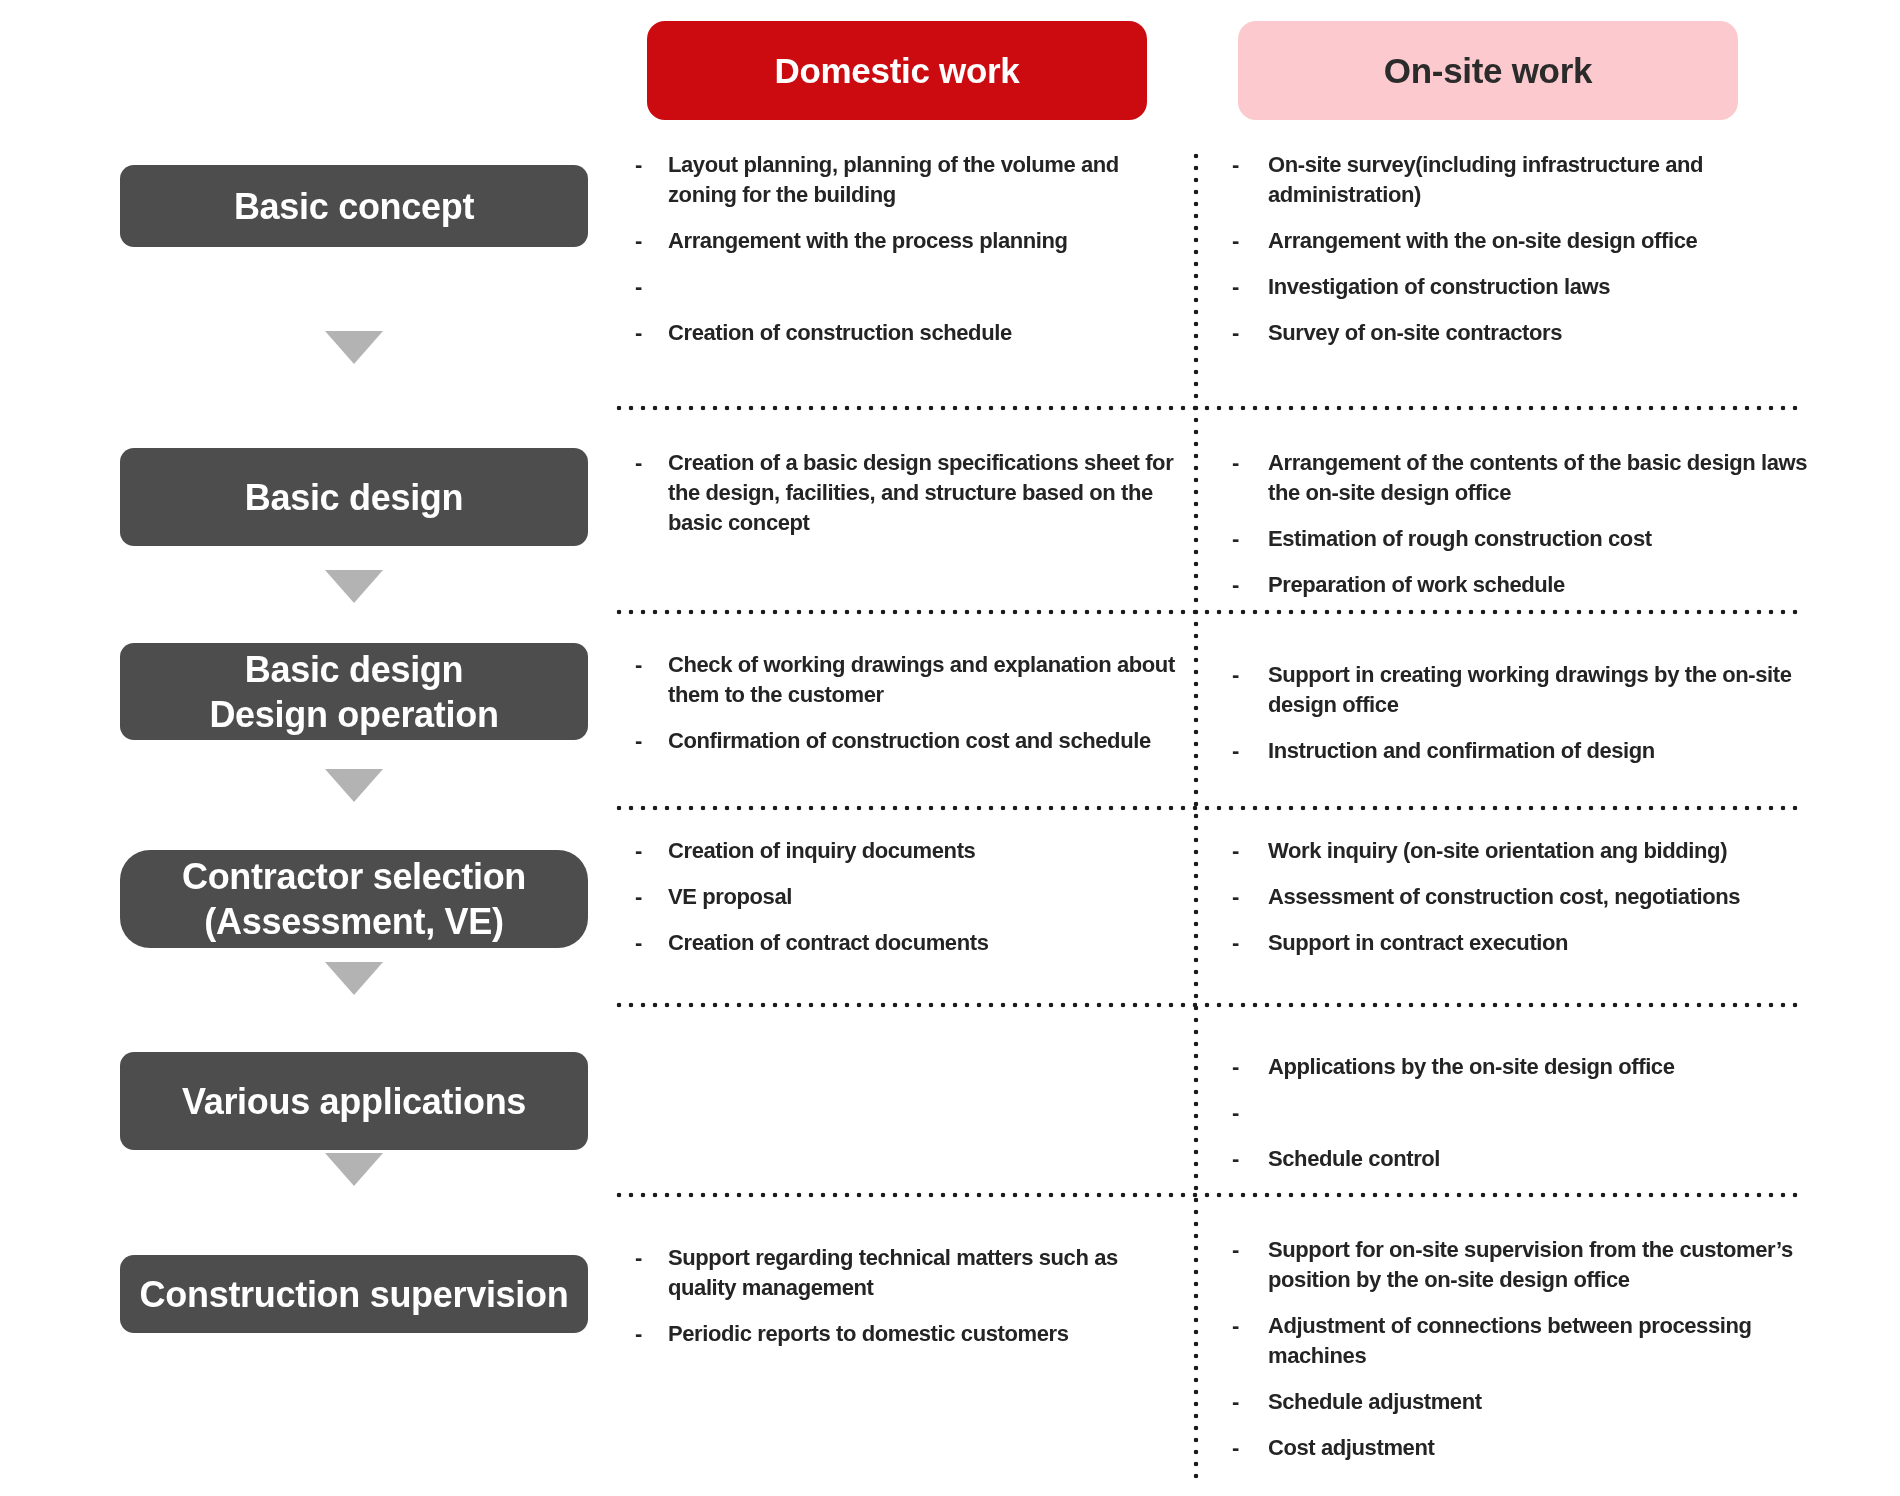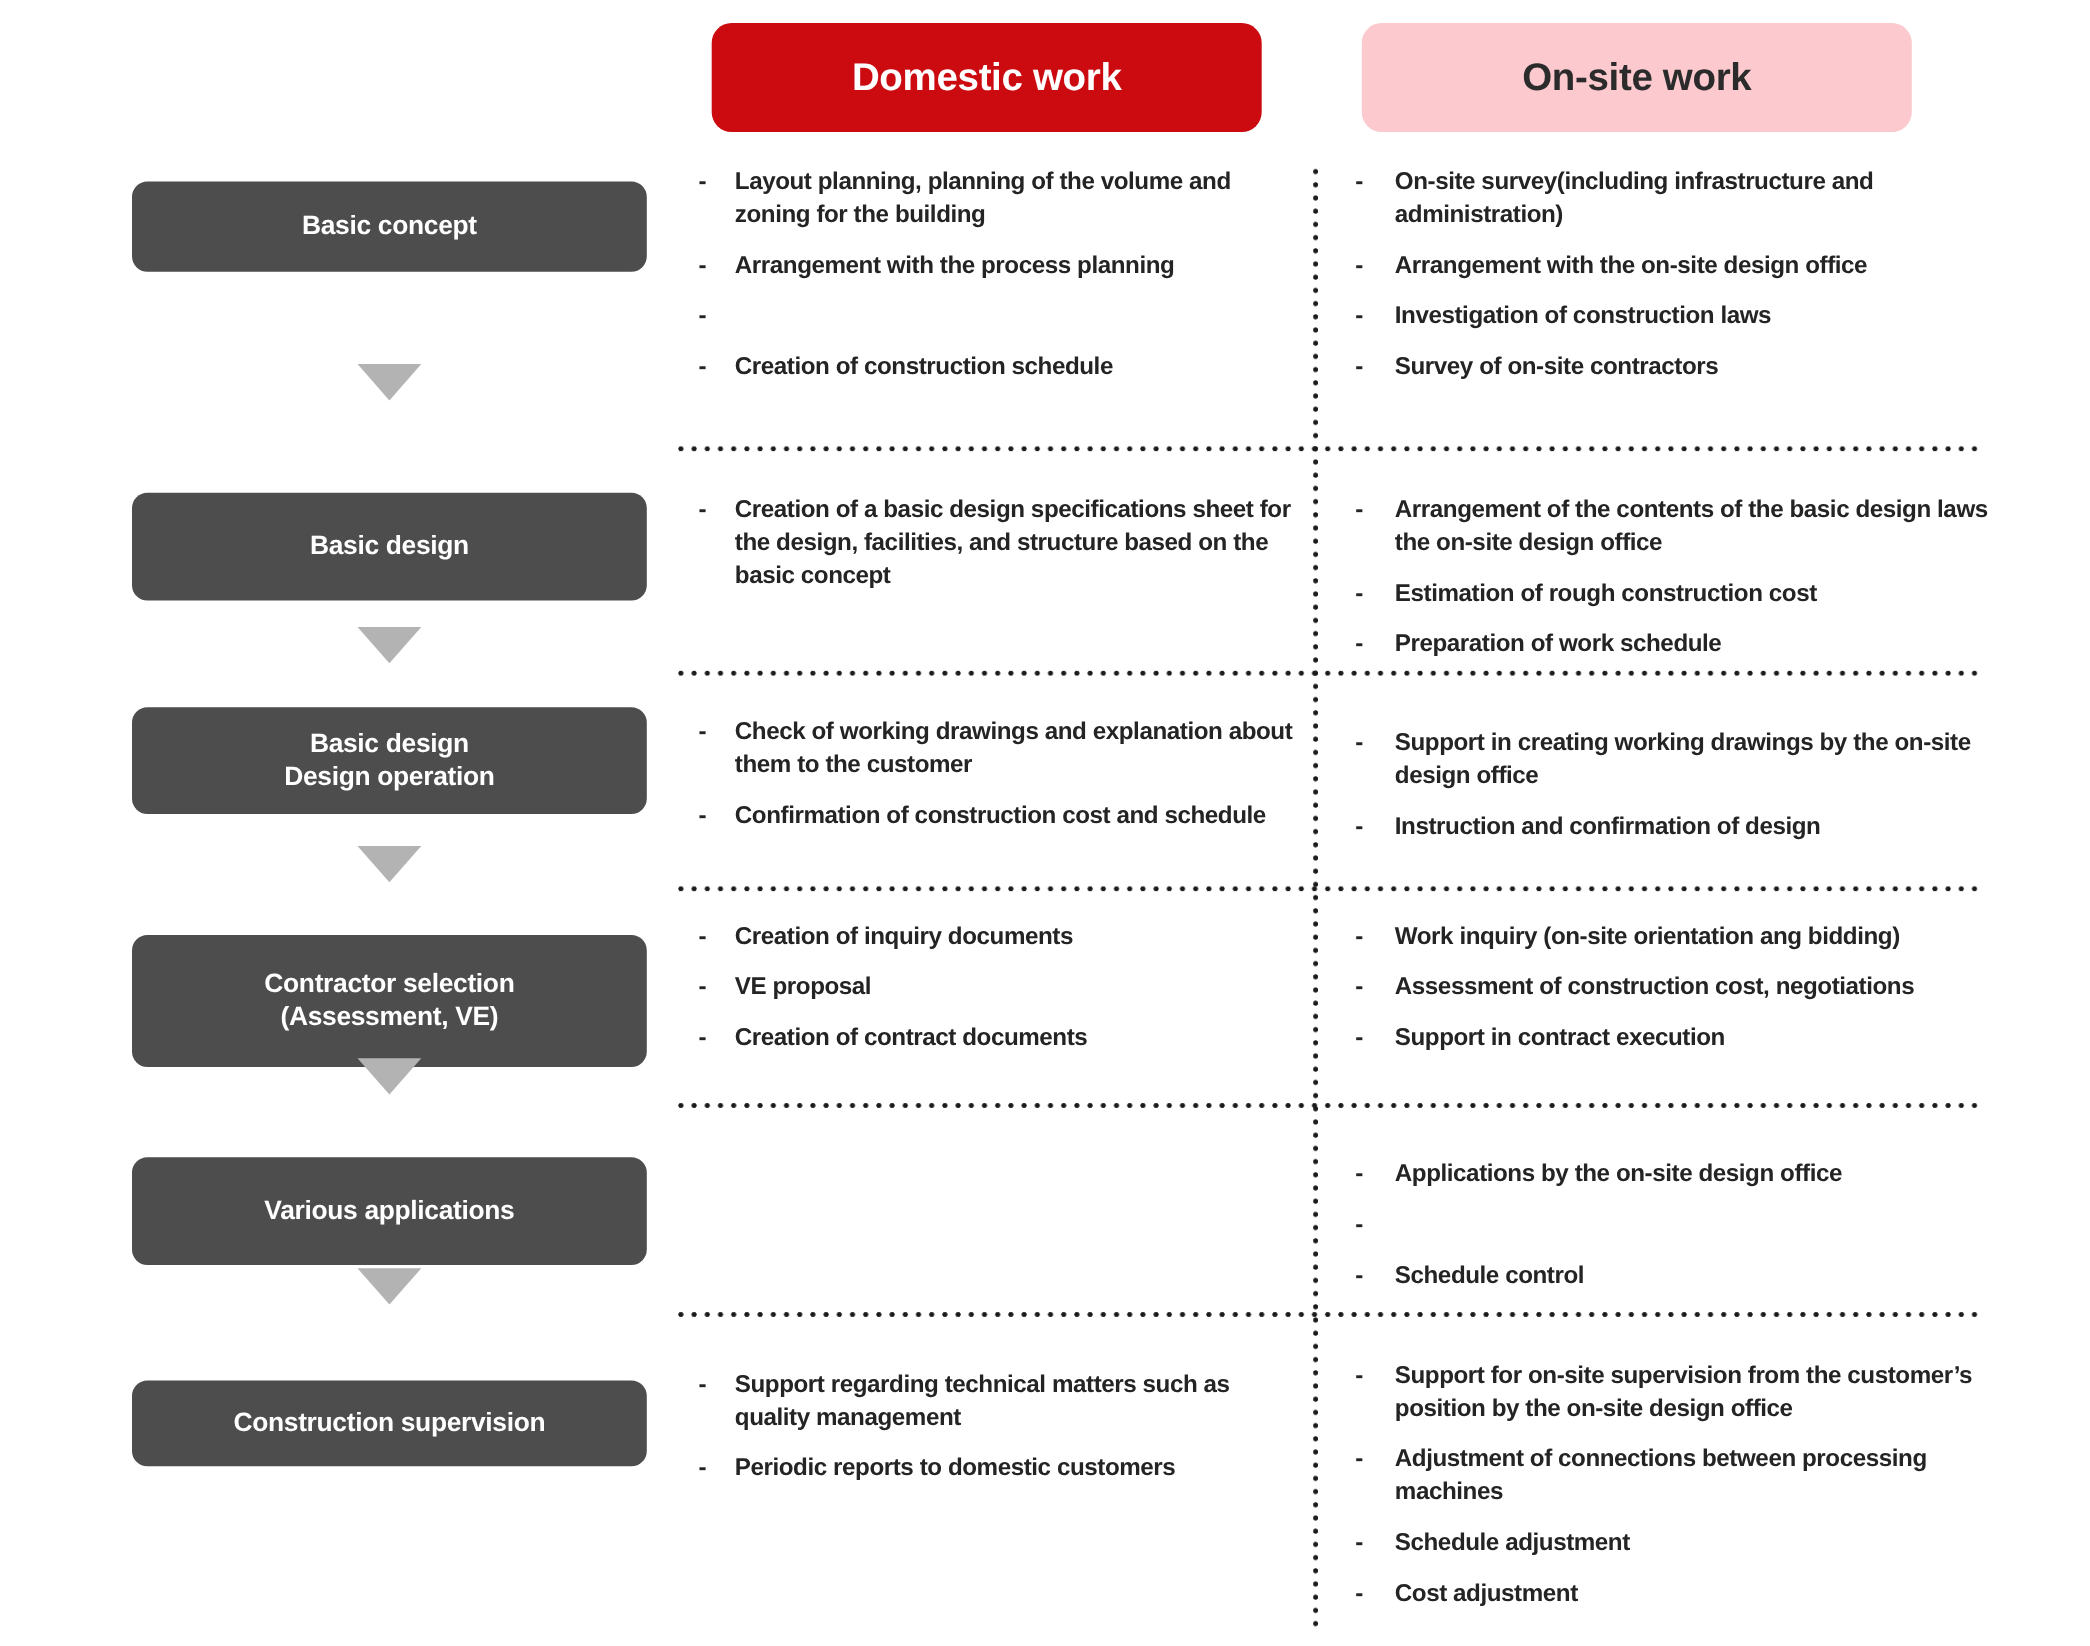--- a/index.html
+++ b/index.html
@@ -57,30 +57,30 @@
     position: absolute;
     left: 120px;
     width: 468px;
     background: #4d4d4d;
     color: #ffffff;
     border-radius: 14px;
     display: flex;
     align-items: center;
     justify-content: center;
     text-align: center;
-    font-size: 24px;
+    font-size: 36px;
     font-weight: bold;
     letter-spacing: -0.3px;
     line-height: 1.25;
     white-space: pre-line;
   }
   .s1 { top: 165px; height: 82px; }
   .s2 { top: 448px; height: 98px; }
   .s3 { top: 643px; height: 97px; }
-  .s4 { top: 850px; height: 120px; }
+  .s4 { top: 850px; height: 98px; border-radius: 30px; }
   .s5 { top: 1052px; height: 98px; }
   .s6 { top: 1255px; height: 78px; }
 
   
   .tri {
     position: absolute;
     left: 325px;
     width: 0; height: 0;
     border-left: 29px solid transparent;
     border-right: 29px solid transparent;

